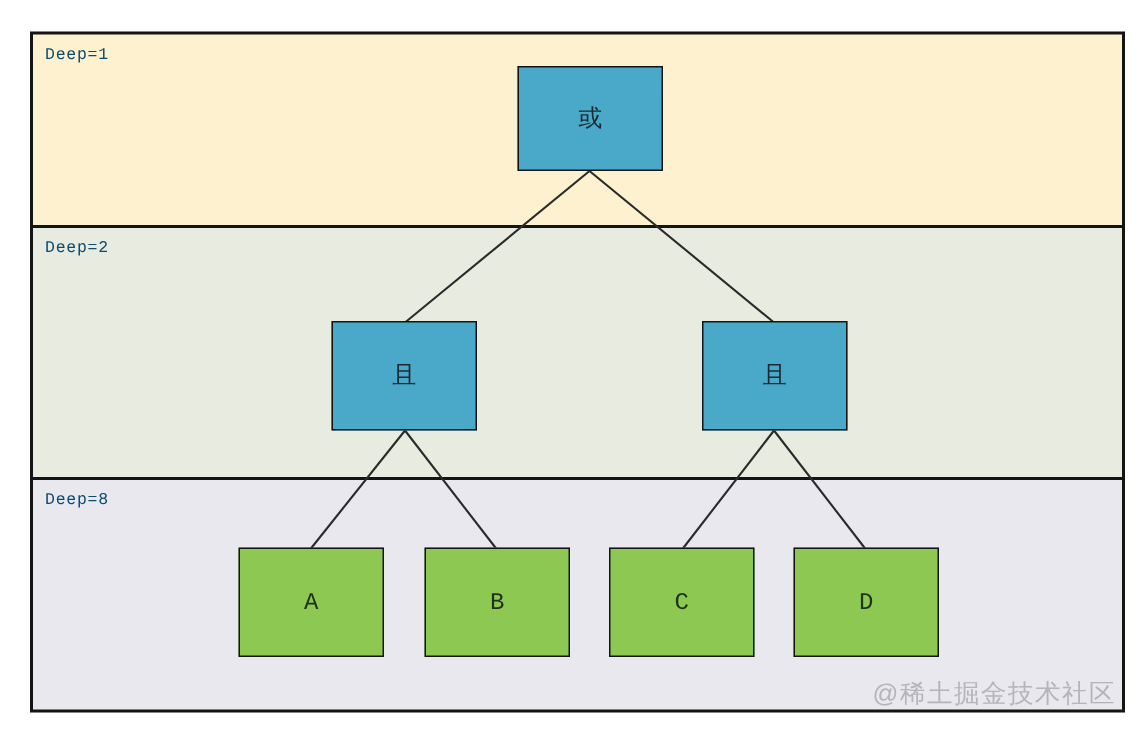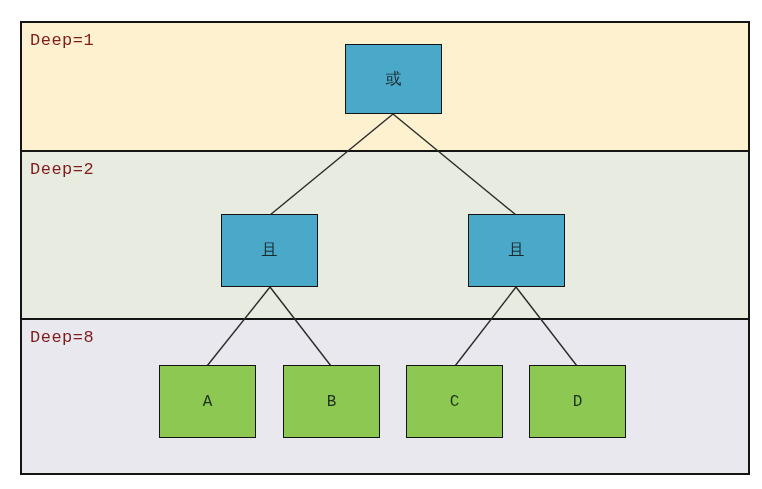--- a/index.html
+++ b/index.html
@@ -20,22 +20,22 @@
     width: 730px;
     border: 2px solid #141414;
   }
   .band-1 { top: 21px;  height: 131px; background: #fdf1d0; }
   .band-2 { top: 150px; height: 170px; background: #e8ece0; }
   .band-3 { top: 318px; height: 157px; background: #e9e8ef; }
   .band-label {
     position: absolute;
     left: 8px;
     top: 8px;
-    font-size: 17px;
-    color: #7f1d1d;
+    font-size: 11px;
+    color: #0c4a6e;
     letter-spacing: 0.5px;
   }
   svg.edges {
     position: absolute;
     left: 0; top: 0;
     width: 762px; height: 489px;
     pointer-events: none;
   }
   .node {
     position: absolute;
@@ -112,14 +112,15 @@
   </div>
 
   <div class="node leaf node-c">
     <span>C</span>
   </div>
 
   <div class="node leaf node-d">
     <span>D</span>
   </div>
 
+  <div class="watermark">@稀土掘金技术社区</div>
 
 </div>
 
 </body></html>

